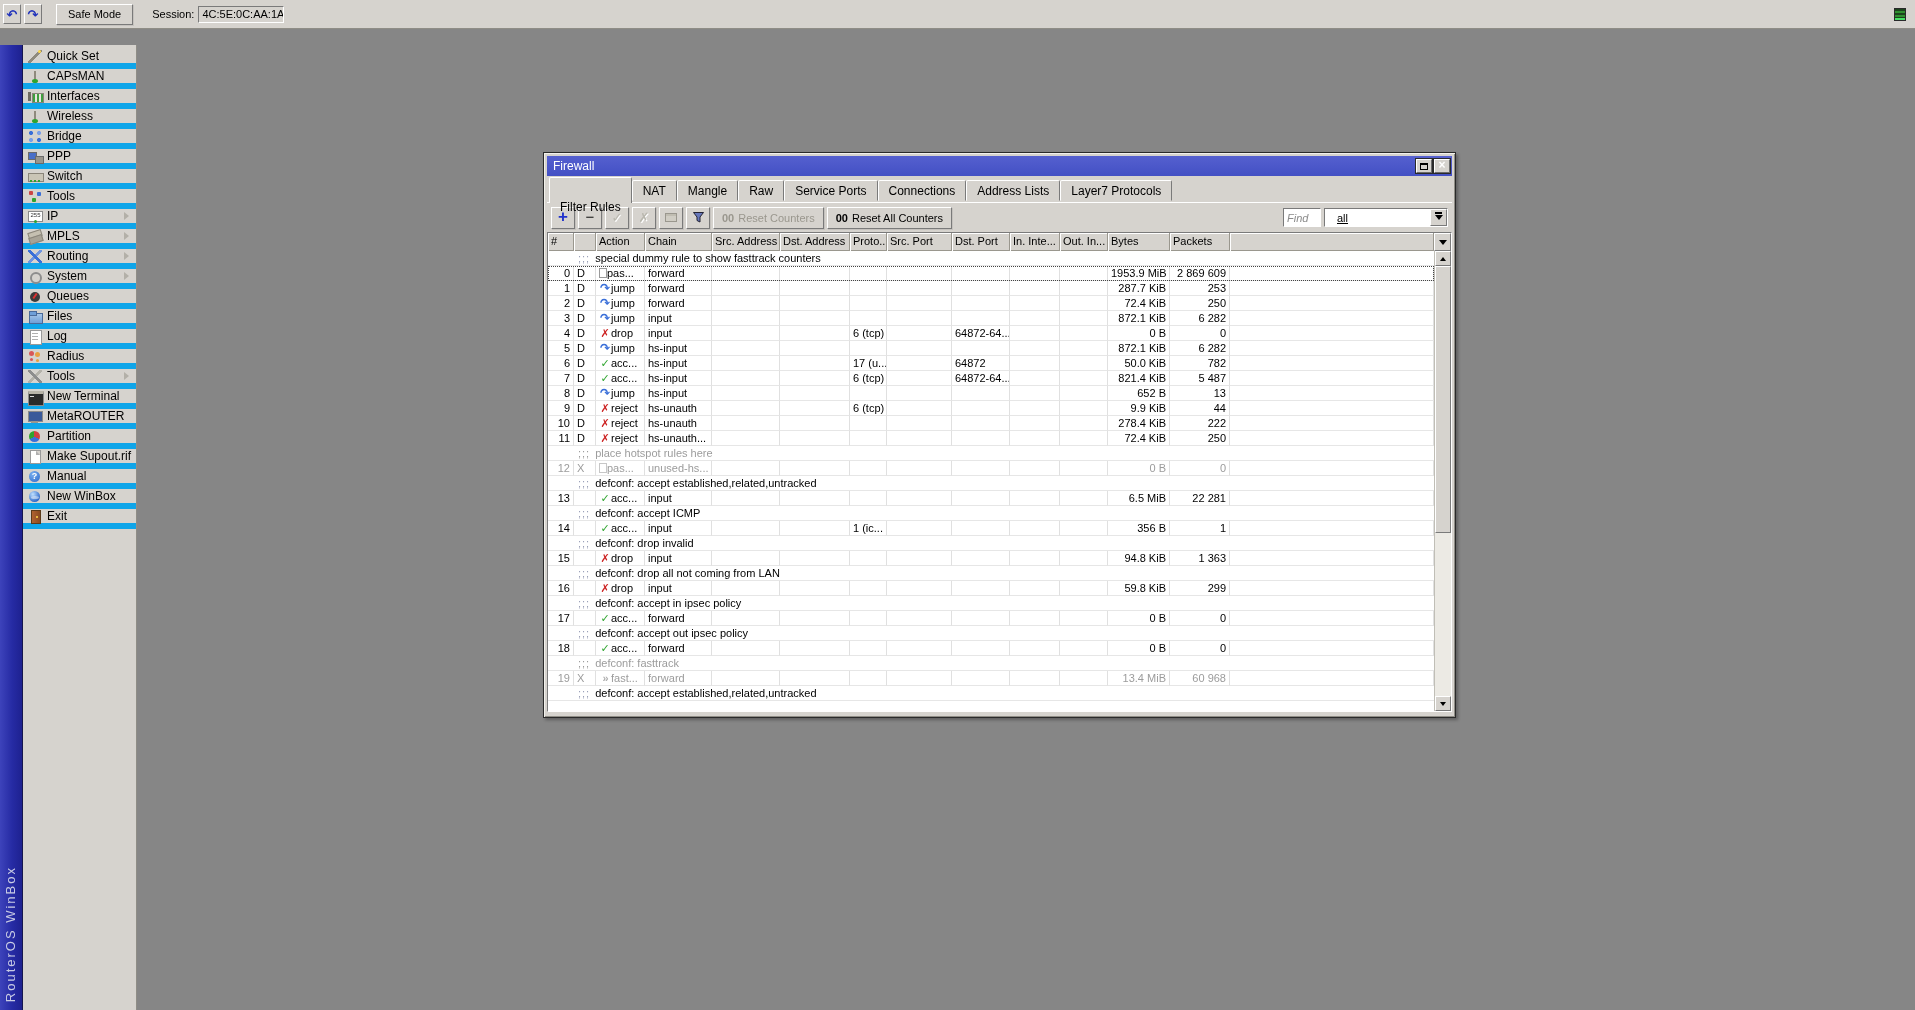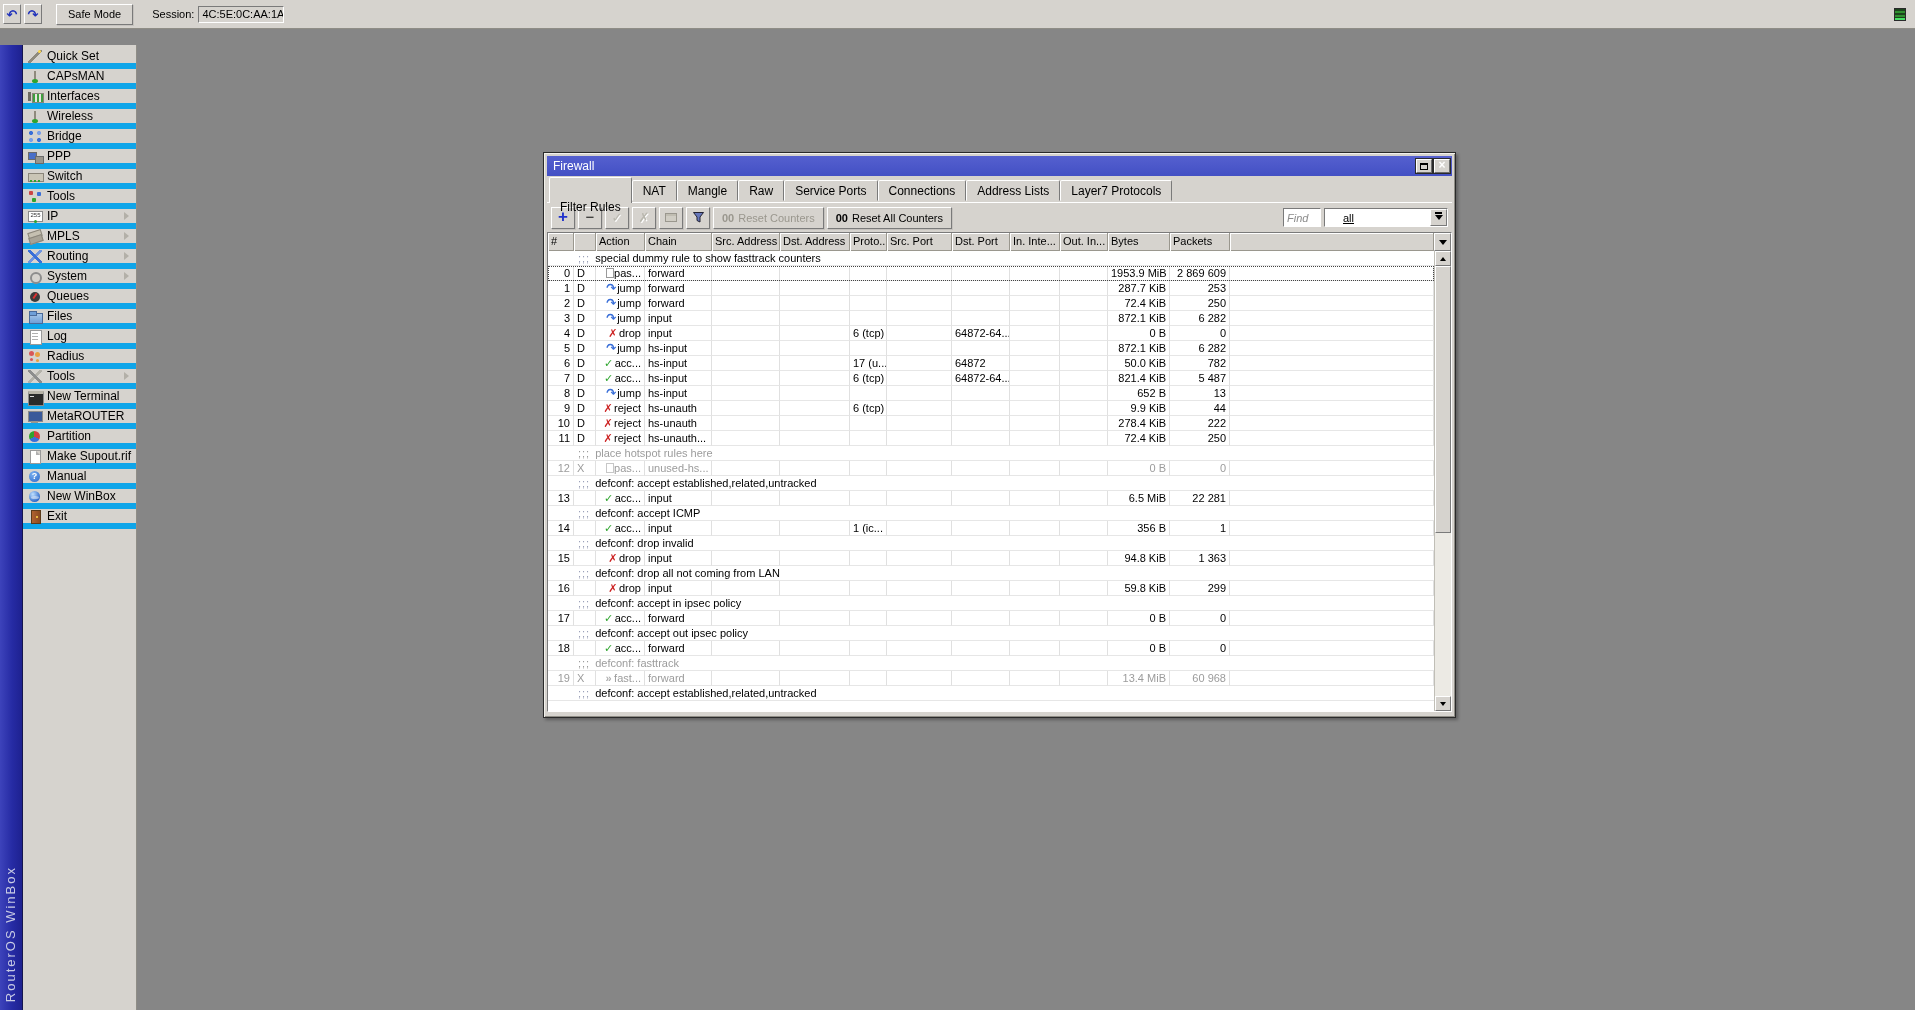--- a/index.html
+++ b/index.html
@@ -86,21 +86,21 @@
   .wt-plus { color:#2233cc; font-size:17px; font-weight:bold; line-height:1; padding-bottom:2px; }
   .wt-minus { font-size:15px; color:#111; padding-bottom:2px; }
   .wt-dis { color:#b9b7ae; text-shadow:1px 1px 0 #fff; font-weight:bold; }
   .cicon { width:12px; height:9px; background:#d0cdc4; border:1px solid #9a978e; box-shadow:inset 0 2px 0 #c0bdb2; }
   .wt-txtbtn { height:22px; padding:0 8px; display:flex; align-items:center; gap:4px; font-size:11px; white-space:nowrap; }
   .zeros { font-weight:bold; }
   .lbl-dis { color:#9a978e; }
   .find-input { width:38px; height:19px; border:1px solid; border-color:#7a7a7a #fff #fff #7a7a7a; background:#fff; font-size:11px; padding:0 3px; font-family:inherit; }
   .find-input::placeholder { font-style:italic; color:#8a8a8a; }
   .combo { width:124px; height:19px; background:#fff; border:1px solid; border-color:#7a7a7a #fff #fff #7a7a7a; display:flex; align-items:center; }
-  .combo-val { flex:1; padding-left:18px;text-decoration:underline; }
+  .combo-val { flex:1; padding-left:12px;text-decoration:underline; }
   .combo-btn { width:17px; height:17px; background:#d6d3ce; border:1px solid; border-color:#fff #7a7a7a #7a7a7a #fff; display:flex; flex-direction:column; align-items:center; justify-content:center; }
   .ddg { width:7px; height:2px; background:#000; margin-bottom:1px; }
   .ddt { width:0; height:0; border:4px solid transparent; border-top:5px solid #000; }
   .spacer { flex:1; }
 
   
   .twrap { flex:1; padding-bottom:2px; min-height:0; }
   .table { height:100%; border:1px solid; border-color:#7a7a7a #fff #fff #7a7a7a; background:#fff; position:relative; padding-right:17px; }
   .grid { display:grid; grid-template-columns:26px 22px 49px 67px 68px 70px 37px 65px 58px 50px 48px 62px 60px minmax(0,1fr); }
   .thead { height:18px; background:#d6d3ce; }
@@ -108,21 +108,21 @@
   .col-btn { position:absolute; top:0; right:0; width:17px; height:18px; background:#d6d3ce; border:1px solid; border-color:#fff #7a7a7a #7a7a7a #fff; display:flex; align-items:center; justify-content:center; }
   .tri-dn { width:0; height:0; border:4px solid transparent; border-top:5px solid #000; margin-top:4px; }
   .tbody { height:calc(100% - 18px); overflow:hidden; background:#fff; }
   .row { height:15px; line-height:14px; font-size:11px; cursor:default; }
   .rr > div { padding:0 3px; border-right:1px solid #e0e0e0; border-bottom:1px solid #e6e6e6; white-space:nowrap; overflow:hidden; }
   .ta-r { text-align:right; }
   .cm { display:flex; align-items:center; padding-left:30px; border-bottom:1px solid #e6e6e6; }
   .semi { color:#9aa0b8; margin-right:5px; letter-spacing:1px; }
   .dis, .dis .semi, .dis > div { color:#9c9c9c !important; }
   .foc { outline:1px dotted #444; outline-offset:-1px; }
-  .acell { display:flex; align-items:center; gap:0;justify-content:flex-end; }
+  .acell { display:flex; align-items:center; gap:0; }
   .ai { display:inline-flex; width:12px; justify-content:center; font-weight:bold; font-size:11px; line-height:13px; flex:none; }
   .ai-accept { color:#2ea52e; }
   .ai-drop,.ai-reject { color:#cc2222; }
   .ai-jump { color:#3a6fd8; font-size:12px; }
   .ai-fasttrack { color:#3a6fd8; letter-spacing:-1px; }
   .ai-passthrough { width:8px; height:10px; background:#fff; border:1px solid #9a9a9a; align-self:center; }
   .dis .ai { filter:grayscale(1) opacity(.55); }
 
   
   .vscroll { position:absolute; top:18px; right:0; bottom:0; width:17px; display:flex; flex-direction:column; background:#eceae4; border-left:1px solid #c0beb6; }

